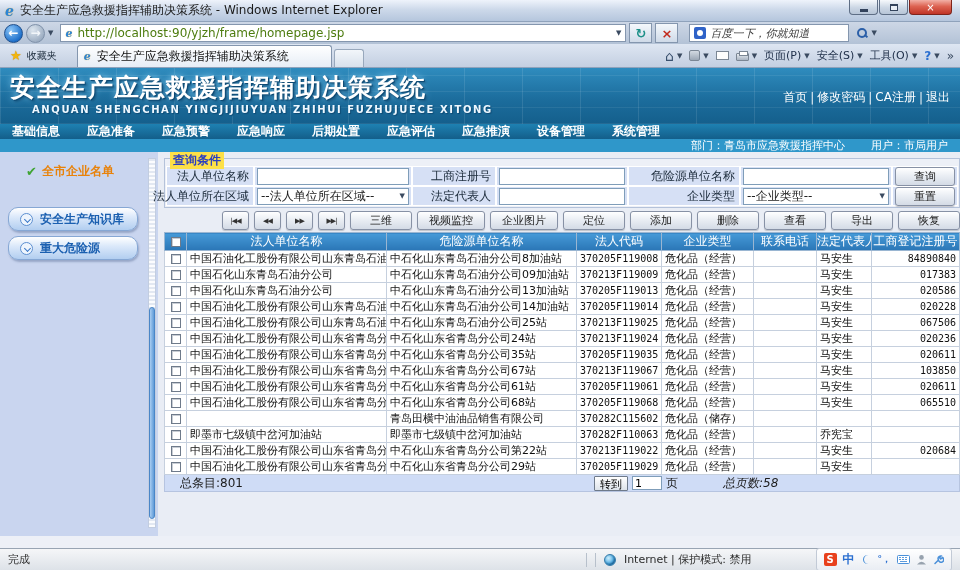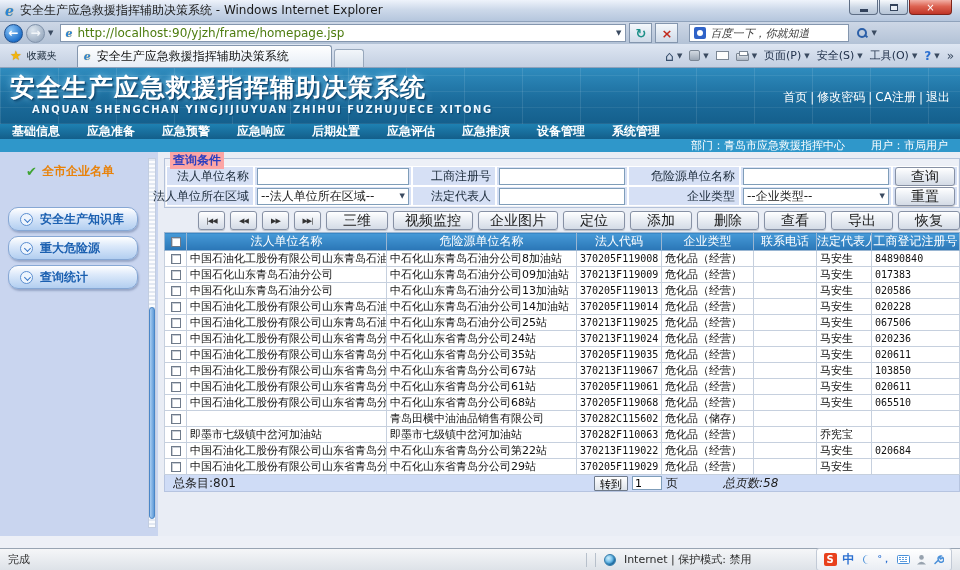--- a/index.html
+++ b/index.html
@@ -91,47 +91,47 @@
   .check-icon { color:#3fa433; font-size:13px; }
   .side-gap { height:20px; }
   .side-scroll { position:absolute; right:2px; top:6px; bottom:8px; width:8px; border:1px solid #c2cde0;
     background:repeating-linear-gradient(0deg,#fbfcfe 0 2px,#e2e8f2 2px 4px); }
   .side-thumb { position:absolute; left:0; width:6px; top:148px; bottom:8px; border-radius:3px;
     background:linear-gradient(90deg,#a9cdf2,#5f9bd8); border:1px solid #4a86c8; }
 
   .main { flex:1; padding:0 20px 0 6px; }
 
   .qfieldset { border:1px solid #b4c2da; margin-top:6px; position:relative; padding:7px 1px 1px; background:#edf0f7; }
-  .qlegend { position:absolute; top:-7px; left:5px; padding:0 3px; background:#fca5a5; color:#2b3fc0; font-weight:bold; font-size:12px; }
+  .qlegend { position:absolute; top:-7px; left:5px; padding:0 3px; background:#fde047; color:#2b3fc0; font-weight:bold; font-size:12px; }
   .qgrid { display:grid; grid-template-columns:88px 158px 84px 132px 112px 152px 1fr; }
   .qcell { background:#d6e0f5; border:1px solid #fff; display:flex; align-items:center; height:20px; padding:0 2px; }
   .qcell.lbl { justify-content:flex-end; padding-right:4px; color:#1b2a3a; font-size:12px; white-space:nowrap; }
   .txt { width:100%; height:17px; border:1px solid #7f9db9; background:#fff; font-size:12px; padding:0 2px; font-family:inherit; }
   .sel { width:100%; height:17px; border:1px solid #7f9db9; background:#fff; display:flex; align-items:center;
     justify-content:space-between; font-size:12px; padding:0 3px; color:#222; cursor:pointer; }
   .btn { height:19px; border:1px solid #8791a5; border-radius:3px; background:linear-gradient(#ffffff,#eaeef4 45%,#d4dbe6);
-    font-size:14px; color:#1b1b1b; padding:0 11px; box-shadow:0 1px 1px rgba(0,0,0,.18); font-family:inherit; cursor:pointer; white-space:nowrap; }
+    font-size:11px; color:#1b1b1b; padding:0 11px; box-shadow:0 1px 1px rgba(0,0,0,.18); font-family:inherit; cursor:pointer; white-space:nowrap; }
   .q-btn { width:60px; padding:0; }
 
   .toolbar { display:flex; justify-content:flex-end; align-items:center; gap:5px; margin:3px 0 2px; }
   .pg-btn { width:27px; padding:0; font-size:7px; letter-spacing:-1px; color:#333; }
   .tb-wide { min-width:62px; }
 
   .datatable { width:100%; border-collapse:collapse; table-layout:fixed; background:#fff; }
   .datatable th { background:linear-gradient(#469ad8,#2a76b6); color:#fff; font-weight:normal; font-size:12px;
     height:17px; border:1px solid #9ab6d2; white-space:nowrap; overflow:hidden; }
   .datatable td { border:1px solid #c6d0de; height:15px; font-size:11px; color:#101010; padding:0 3px;
     white-space:nowrap; overflow:hidden; }
-  .datatable td:nth-child(4), .datatable td:nth-child(8) { font-family:"DejaVu Sans Mono","Liberation Mono",monospace; font-size:10px; }
+  .datatable td:nth-child(4), .datatable td:nth-child(8) { font-family:"DejaVu Sans Mono","Liberation Mono",monospace; font-size:10px;text-align:right; }
   .cb { width:10px; height:10px; border:1px solid #6e7a8a; background:#fff; display:inline-block; vertical-align:middle; box-shadow:inset 1px 1px 0 #c8cdd4; }
   .cb-col { text-align:center; }
 
   .pagerbar { height:17px; background:#cfdcf6; border:1px solid #b6c4e0; border-top:none; position:relative;
     display:flex; align-items:center; font-size:12px; color:#1b1b1b; }
-  .pager-total { padding-left:8px; }
+  .pager-total { padding-left:15px; }
   .goto-group { position:absolute; left:429px; display:flex; align-items:center; gap:4px; }
   .goto-btn { height:15px; font-size:11px; padding:0 5px; border:1px solid #6e7a8a; background:linear-gradient(#fff,#dde3ea); border-radius:1px; cursor:pointer; font-family:inherit; }
   .page-input { width:30px; height:14px; border:1px solid #7f9db9; font-size:11px; padding:0 2px; font-family:inherit; }
   .total-pages { position:absolute; left:558px;font-style:italic; }
 
   
   .statusbar { position:absolute; bottom:0; left:0; width:960px; height:22px;
     background:linear-gradient(#f5f6f8,#dde2e8); border-top:1px solid #98a4b3; display:flex; align-items:center; padding:0 8px; color:#2c2c2c; }
   .status-right { margin-left:auto; display:flex; align-items:center; gap:8px; }
   .status-sep { width:1px; height:14px; background:#b7c0cb; }
@@ -273,24 +273,20 @@
             <span>全市企业名单</span>
           </div>
           <div class="side-gap"></div>
           <div class="side-btn">
             <span class="chev-circle"></span>
             <span>安全生产知识库</span>
           </div>
           <div class="side-btn">
             <span class="chev-circle"></span>
             <span>重大危险源</span>
-          </div>
-          <div class="side-btn">
-            <span class="chev-circle"></span>
-            <span>查询统计</span>
           </div>
         </div>
       <div class="side-scroll">
         <div class="side-thumb"></div>
       </div>
     </div>
 
     <div class="main">
 
       <div class="qfieldset">

